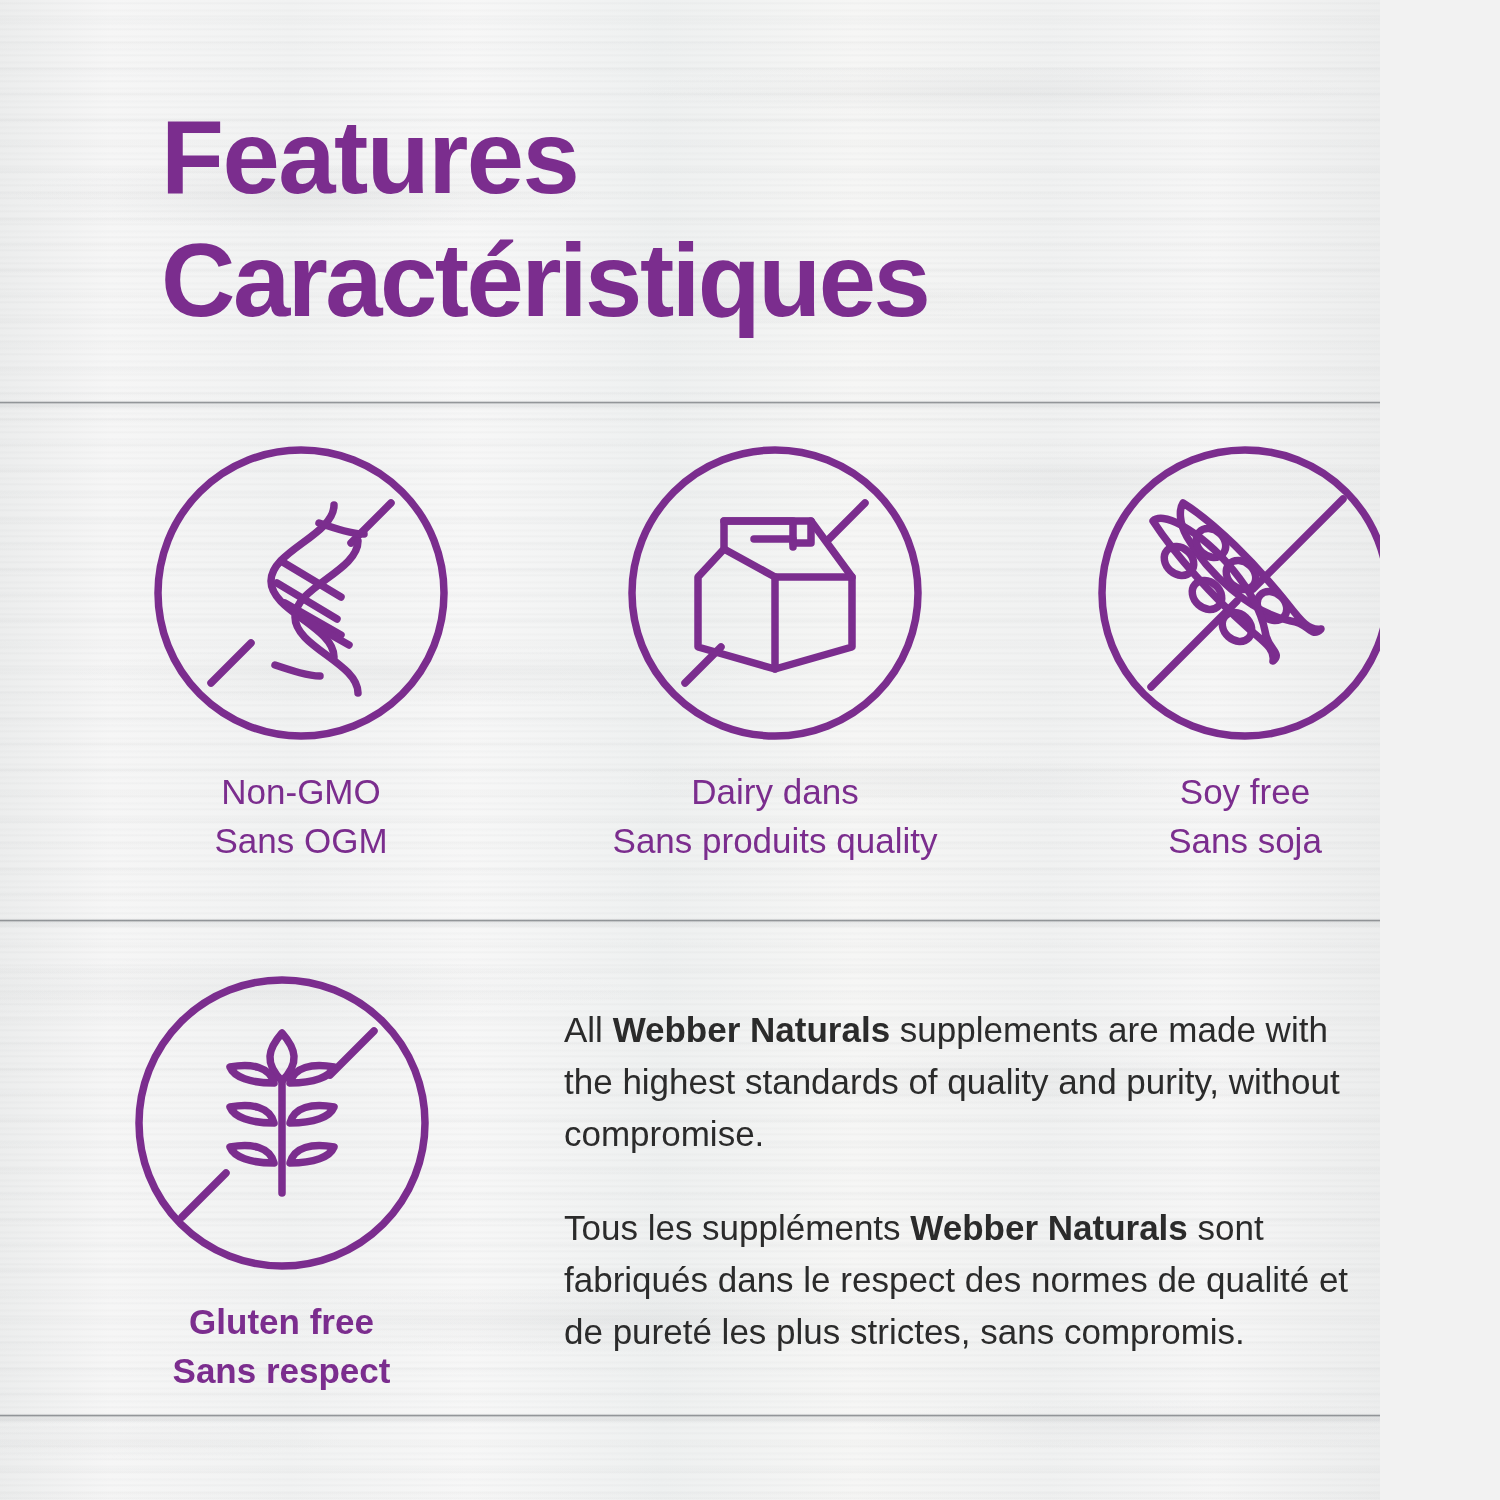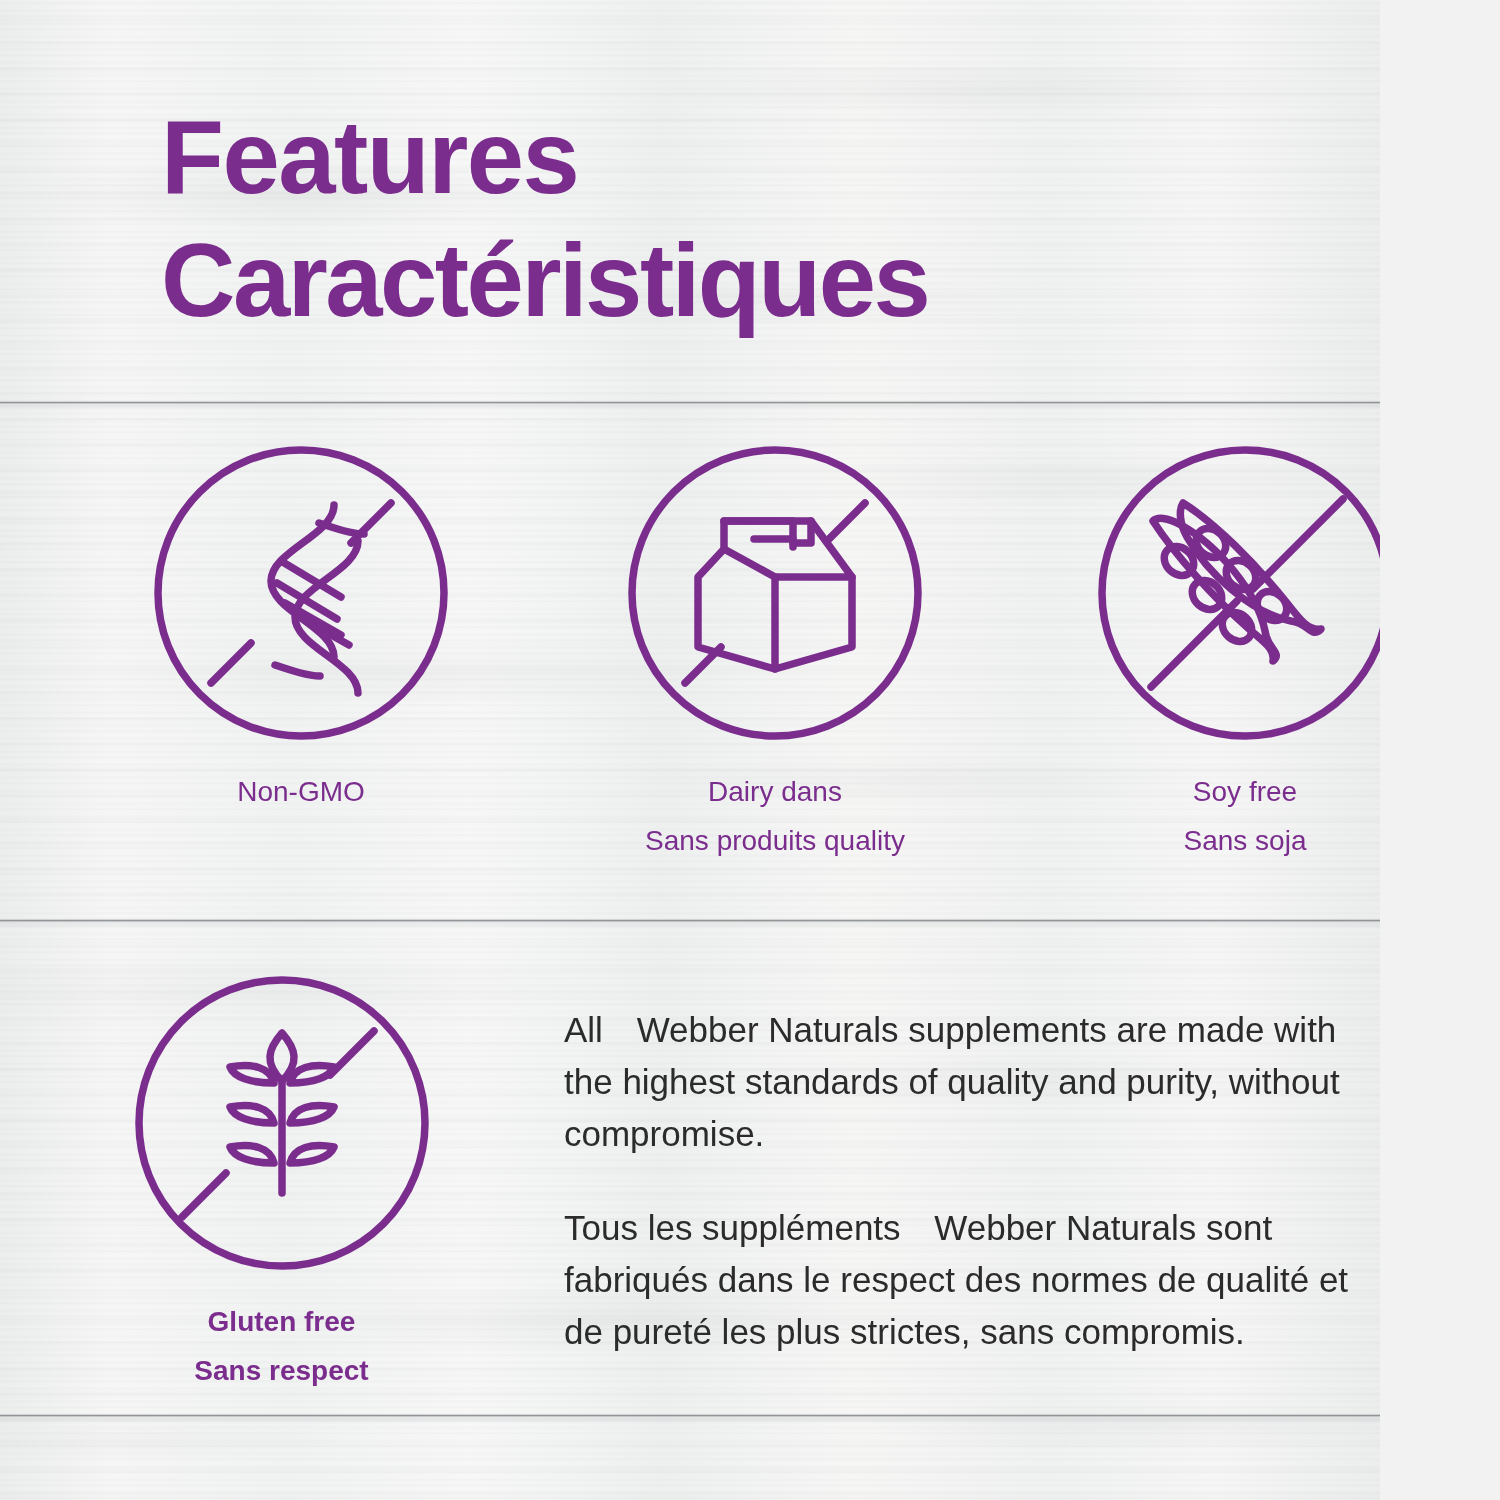--- a/index.html
+++ b/index.html
@@ -80,42 +80,42 @@
     letter-spacing:-1.5px;
     white-space:nowrap;
   }
   #title .l2{letter-spacing:-2.5px;}
 
   
   .feature{position:absolute;text-align:center;}
   .badge{display:block;margin:0 auto;}
   .caption{
     color:#7b2d8e;
-    font-size:28px;
+    font-size:35px;
     line-height:49px;
     margin-top:24px;
     white-space:nowrap;
   }
   .caption .l1,.caption .l2{display:block;}
 
   #f-gmo   {left:41px;  top:443px; width:520px;}
   #f-dairy {left:515px; top:443px; width:520px;}
   #f-soy   {left:985px; top:443px; width:520px;}
   #f-gluten{left:19px;  top:973px; width:525px;font-weight:bold;}
 
   
   #copy{
     position:absolute;left:564px;top:1004px;width:800px;
     color:#2b2b2b;
     font-size:35px;
     line-height:52px;
   }
   #copy p{margin:0;}
   #copy p + p{margin-top:42px;}
-  #copy b{font-weight:400;margin-left:24px;}
+  #copy b{font-weight:700;}
 </style>
 </head>
 <body>
 
 <div id="stage">
   <div id="grain"></div>
   <div class="seam" style="top:401px"></div>
   <div class="seam" style="top:919px"></div>
   <div class="seam" style="top:1414px"></div>
 
@@ -135,20 +135,21 @@
       <path d="M207 98 C207 128 144 144 144 174 C144 204 207 220 207 250"></path>
       <path d="M168 80 C186 86 201 91 213 91"></path>
       <path d="M124 222 C142 228 157 233 169 233"></path>
       <line x1="130" y1="118" x2="190" y2="154"></line>
       <line x1="126" y1="140" x2="186" y2="176"></line>
       <line x1="134" y1="160" x2="190" y2="192"></line>
       <line x1="152" y1="176" x2="198" y2="202"></line>
     </svg>
     <div class="caption">
       <span class="l1">Non-GMO</span>
+      <span class="l2">Sans OGM</span>
     </div>
   </div>
 
   <div class="feature" id="f-dairy">
     <svg class="badge" width="300" height="300" viewBox="0 0 300 300" fill="none" stroke="#7b2d8e" stroke-width="7.5" stroke-linecap="round" stroke-linejoin="round">
       <circle cx="150" cy="150" r="143"></circle>
       <line x1="240" y1="60" x2="204" y2="96"></line>
       <line x1="96" y1="204" x2="60" y2="240"></line>
 
       <path d="M99 78 L99 106 L73 134 L73 204 L150 226 L227 204 L227 134 L186 78 Z"></path>

